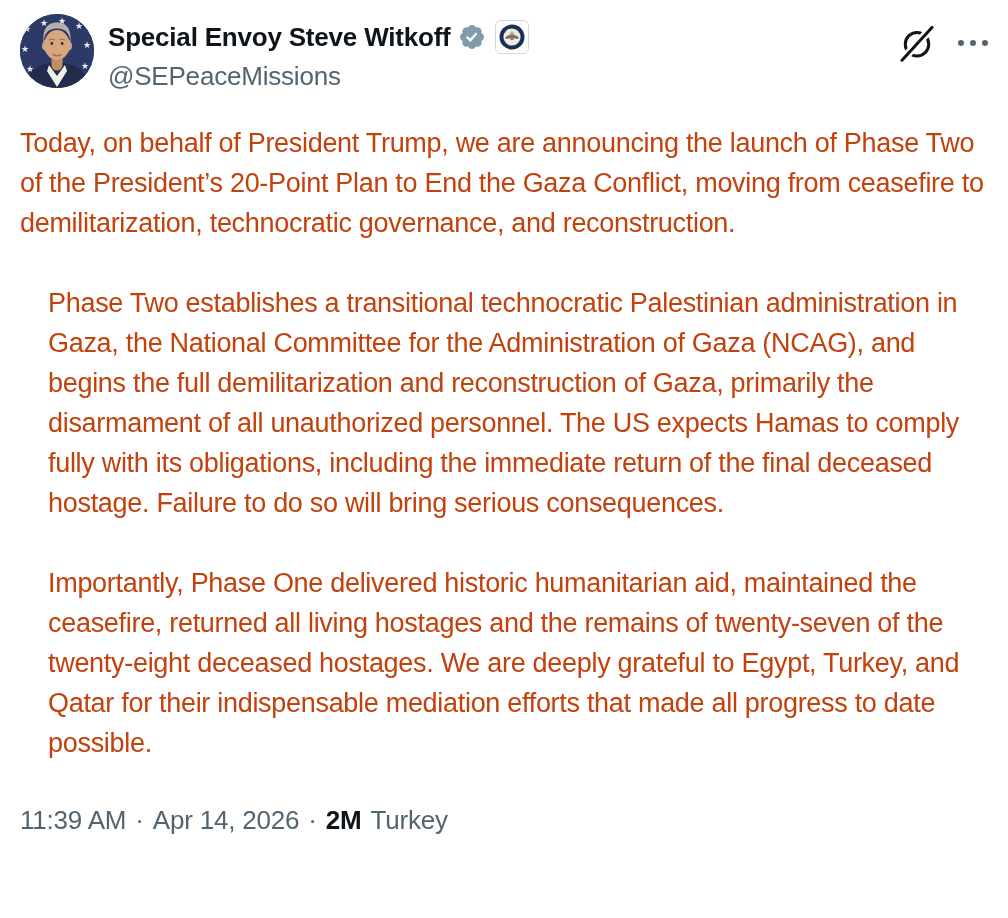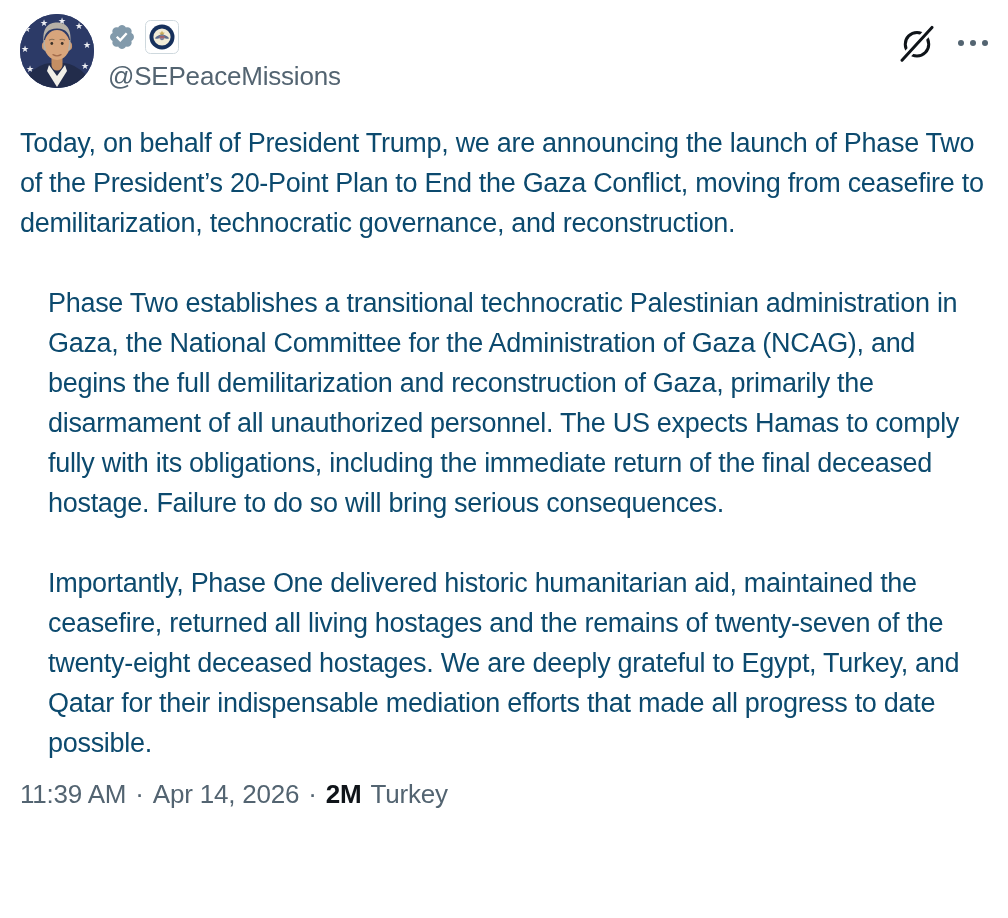--- a/index.html
+++ b/index.html
@@ -82,27 +82,27 @@
     width: 6px; height: 6px; border-radius: 50%;
     background: #536471; display: block;
   }
   
   .body {
     margin-top: 31px;
     width: 968px;
     font-size: 27px;
     line-height: 40px;
     letter-spacing: -0.3px;
-    color: #0c4a6e;
+    color: #c2410c;
   }
   .para { white-space: normal; }
   .para + .para { margin-top: 40px; margin-left: 28px; }
   
   .footer {
-    margin-top: 16px;
+    margin-top: 42px;
     display: flex;
     align-items: baseline;
     gap: 9px;
     font-size: 26px;
     letter-spacing: -0.2px;
     color: #536471;
   }
   .views-count { font-weight: 700; color: #0f1419; }
 </style>
 </head>
@@ -137,20 +137,21 @@
         <circle cx="31.8" cy="29.5" r="1.4" fill="#3a3028"></circle>
         <circle cx="42.2" cy="29.5" r="1.4" fill="#3a3028"></circle>
         <path d="M29,26.2 q2.8,-1.6 5.4,-0.4" stroke="#8d7257" stroke-width="1.1" fill="none"></path>
         <path d="M39.6,25.8 q2.8,-1.2 5.4,0.4" stroke="#8d7257" stroke-width="1.1" fill="none"></path>
         <path d="M33,40.6 q4,2.4 8,0" stroke="#a36c4c" stroke-width="1.3" fill="none" stroke-linecap="round"></path>
       </svg>
     </div>
 
     <div class="names">
       <div class="name-row">
+        <span class="display-name">Special Envoy Steve Witkoff</span>
         <span class="badge-verified">
           <svg viewBox="0 0 24 24" width="28" height="28">
             <path fill="#829aab" d="M22.25 12c0-1.43-.88-2.67-2.19-3.34.46-1.39.2-2.9-.81-3.91s-2.52-1.27-3.91-.81c-.66-1.31-1.91-2.19-3.34-2.19s-2.67.88-3.33 2.19c-1.4-.46-2.91-.2-3.92.81s-1.26 2.52-.8 3.91c-1.31.67-2.2 1.91-2.2 3.34s.89 2.67 2.2 3.34c-.46 1.39-.21 2.9.8 3.91s2.52 1.26 3.91.81c.67 1.31 1.91 2.19 3.34 2.19s2.68-.88 3.34-2.19c1.39.45 2.9.2 3.91-.81s1.27-2.52.81-3.91c1.31-.67 2.19-1.91 2.19-3.34zm-11.71 4.2L6.8 12.46l1.41-1.42 2.26 2.26 4.8-5.23 1.47 1.36-6.2 6.77z"></path>
           </svg>
         </span>
         <span class="badge-affiliate">
           <svg viewBox="0 0 34 34" width="34" height="34">
             <rect x="0.5" y="0.5" width="33" height="33" rx="5" fill="#ffffff" stroke="#cfd9de"></rect>
             <circle cx="17" cy="17" r="12.5" fill="#16305c"></circle>
             <circle cx="17" cy="17" r="8.6" fill="#f2ecd7"></circle>

